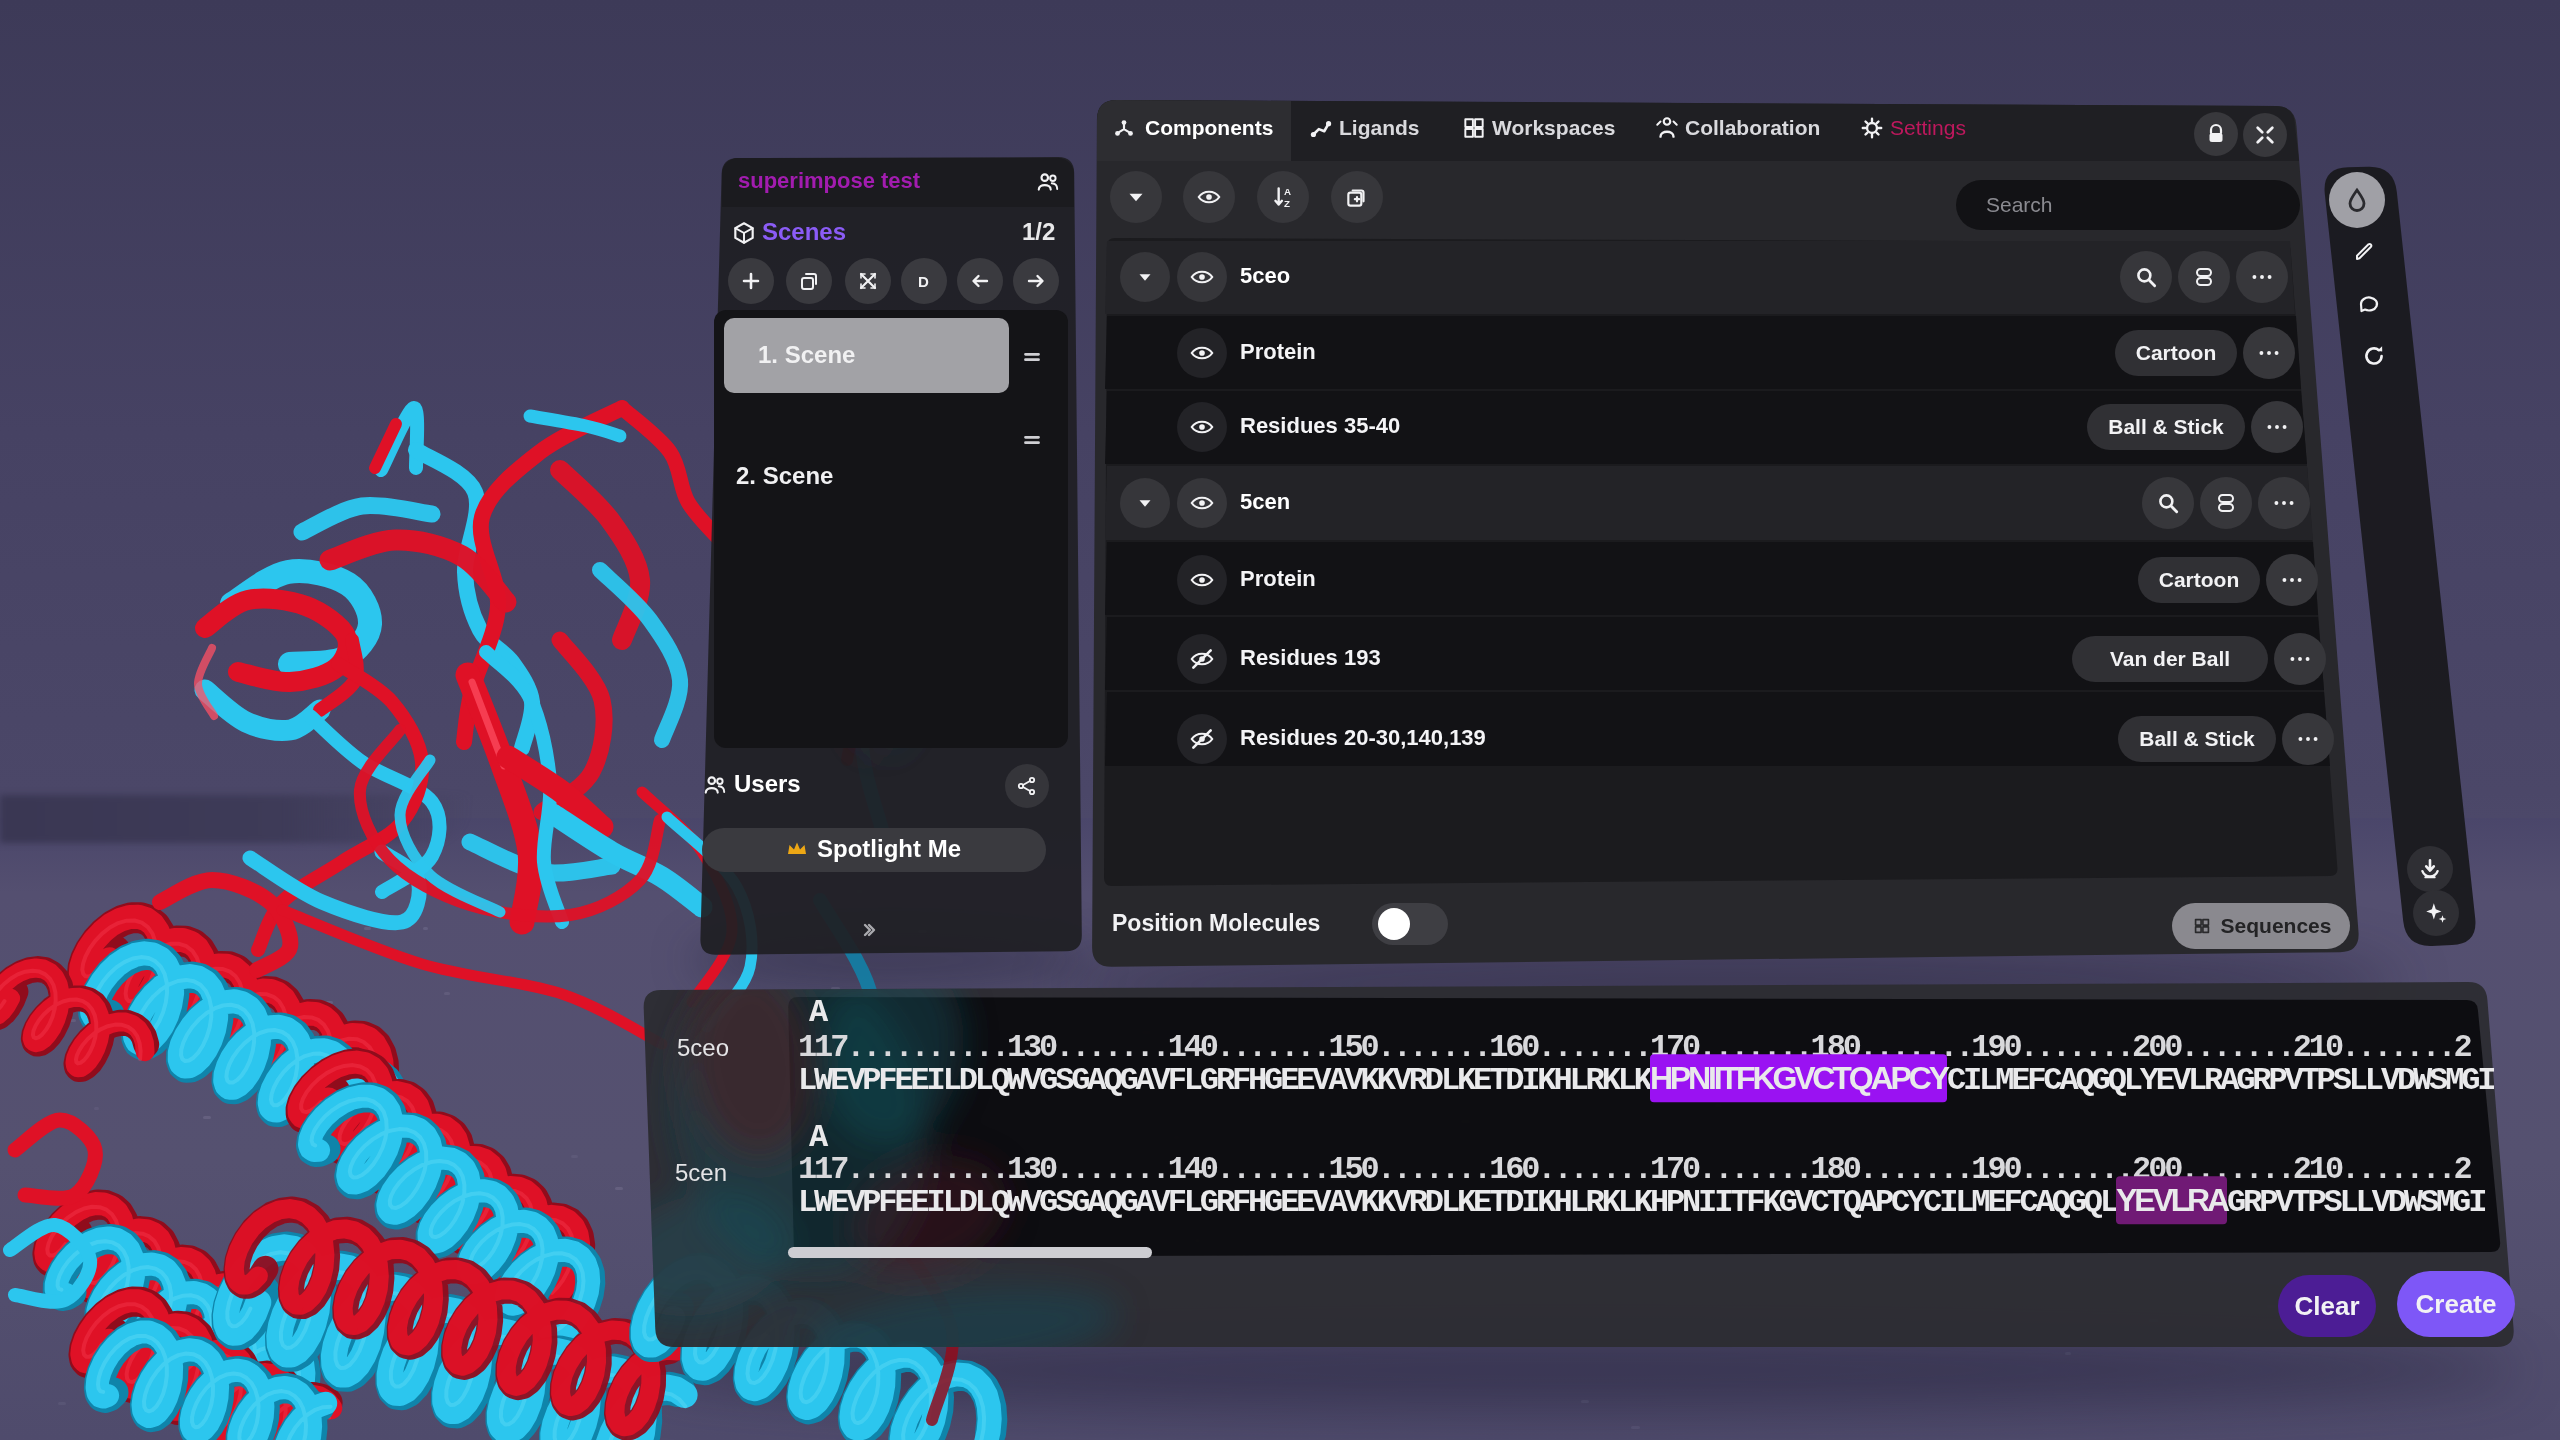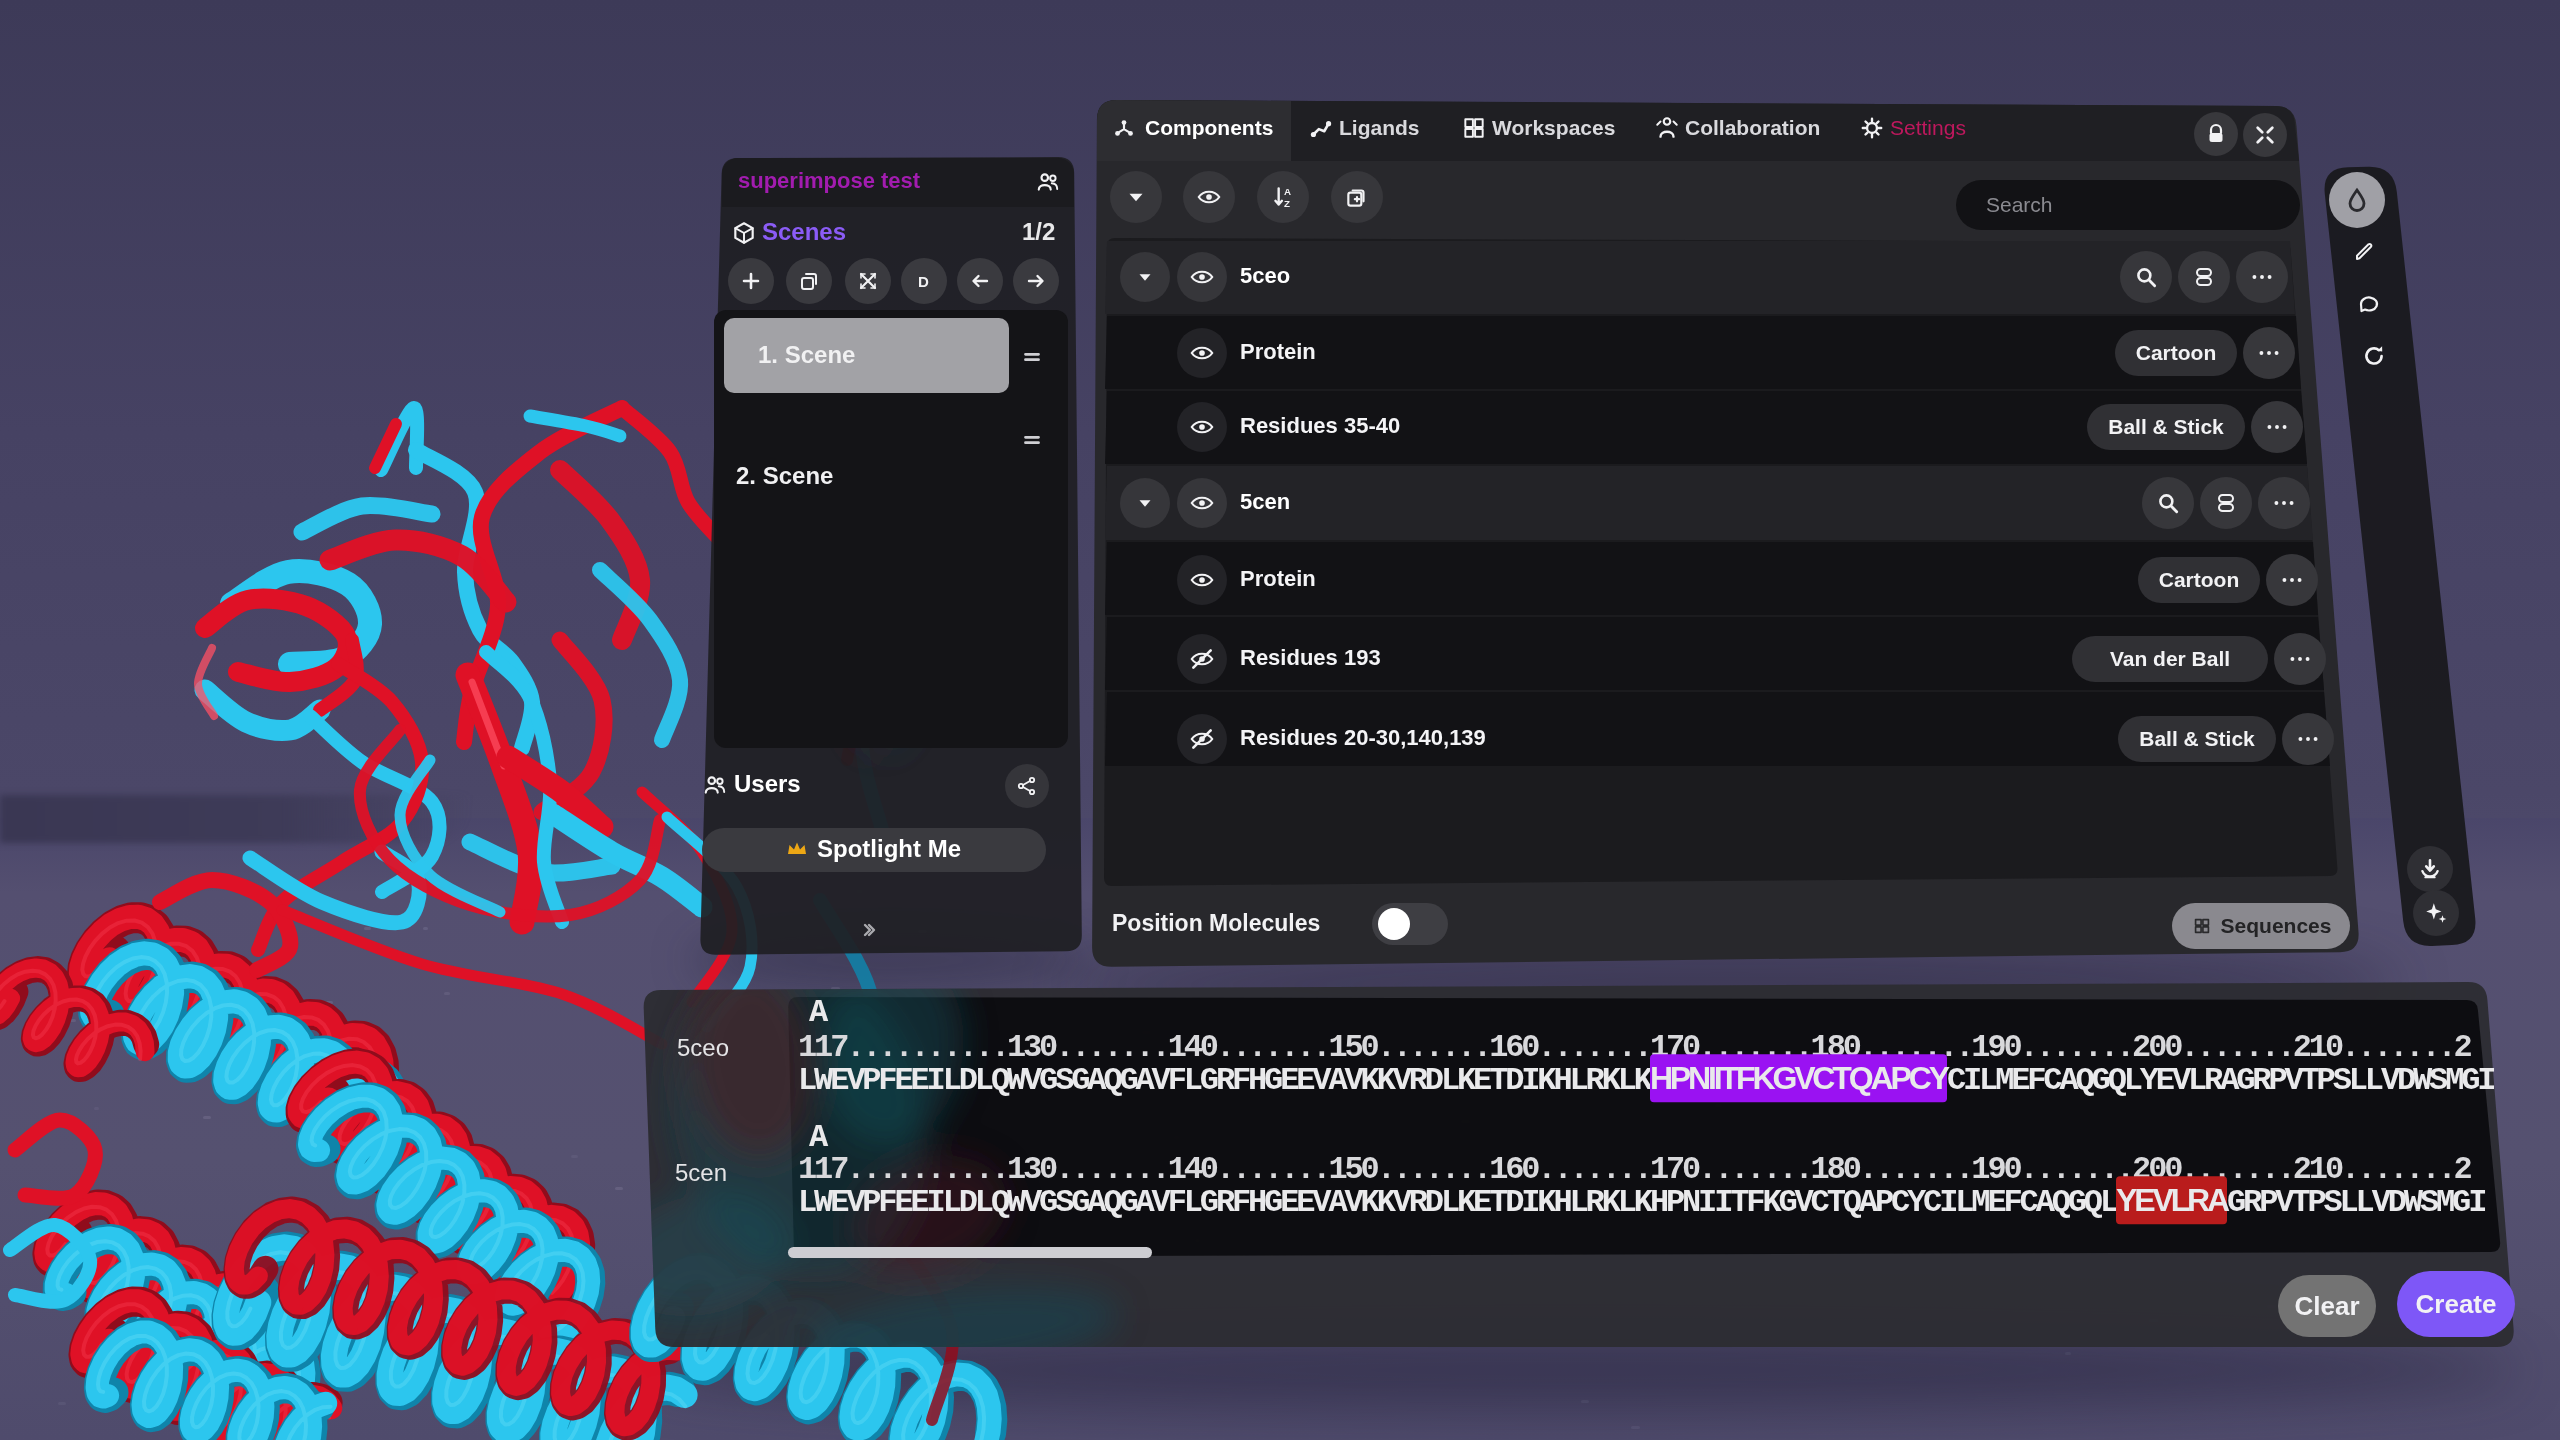--- a/index.html
+++ b/index.html
@@ -547,23 +547,23 @@
       <path d="M13 7 L18 12 L13 17" stroke="#a9a9ae" stroke-width="2.4" fill="none" stroke-linecap="round" stroke-linejoin="round"></path>
     </svg>
   </div>
 <div class="t" style="left:677px;top:1049px;transform:translateY(-54%);font-size:24px;font-weight:400;color:#e4e4e6;">5ceo</div>
 <div class="t" style="left:675px;top:1174px;transform:translateY(-54%);font-size:24px;font-weight:400;color:#e4e4e6;">5cen</div>
 <div class="t" style="left:809px;top:1014px;transform:translateY(-52%);font-family:'Liberation Mono',monospace;font-weight:700;font-size:32px;color:#e9e9eb;letter-spacing:-3.13px;line-height:1.3">A</div>
 <div class="t" style="left:798px;top:1049px;transform:translateY(-52%);font-family:'Liberation Mono',monospace;font-weight:700;font-size:32px;color:#d8d8db;letter-spacing:-3.13px;line-height:1.3">117..........130.......140.......150.......160.......170.......180.......190.......200.......210.......2</div>
 <div class="t" style="left:798px;top:1081px;transform:translateY(-52%);font-family:'Liberation Mono',monospace;font-weight:700;font-size:32px;color:#e9e9eb;letter-spacing:-3.13px;line-height:1.3">LWEVPFEEILDLQWVGSGAQGAVFLGRFHGEEVAVKKVRDLKETDIKHLRKLK<span style="background:#9a12f2;border-radius:4px;padding:6px 0">HPNIITFKGVCTQAPCY</span>CILMEFCAQGQLYEVLRAGRPVTPSLLVDWSMGI</div>
 <div class="t" style="left:809px;top:1139px;transform:translateY(-52%);font-family:'Liberation Mono',monospace;font-weight:700;font-size:32px;color:#e9e9eb;letter-spacing:-3.13px;line-height:1.3">A</div>
 <div class="t" style="left:798px;top:1171px;transform:translateY(-52%);font-family:'Liberation Mono',monospace;font-weight:700;font-size:32px;color:#d8d8db;letter-spacing:-3.13px;line-height:1.3">117..........130.......140.......150.......160.......170.......180.......190.......200.......210.......2</div>
-<div class="t" style="left:798px;top:1203px;transform:translateY(-52%);font-family:'Liberation Mono',monospace;font-weight:700;font-size:32px;color:#e9e9eb;letter-spacing:-3.13px;line-height:1.3">LWEVPFEEILDLQWVGSGAQGAVFLGRFHGEEVAVKKVRDLKETDIKHLRKLKHPNIITFKGVCTQAPCYCILMEFCAQGQL<span style="background:#b91c1c;border-radius:4px;padding:6px 0">YEVLRA</span>GRPVTPSLLVDWSMGI</div>
+<div class="t" style="left:798px;top:1203px;transform:translateY(-52%);font-family:'Liberation Mono',monospace;font-weight:700;font-size:32px;color:#e9e9eb;letter-spacing:-3.13px;line-height:1.3">LWEVPFEEILDLQWVGSGAQGAVFLGRFHGEEVAVKKVRDLKETDIKHLRKLKHPNIITFKGVCTQAPCYCILMEFCAQGQL<span style="background:#701a75;border-radius:4px;padding:6px 0">YEVLRA</span>GRPVTPSLLVDWSMGI</div>
 <div class="abs" style="left:788px;top:1247px;width:364px;height:11px;background:#cdcdd2;border-radius:6px"></div>
-<div class="pill" style="left:2278px;top:1275px;width:98px;height:62px;background:#737373;font-size:26px">Clear</div>
+<div class="pill" style="left:2278px;top:1275px;width:98px;height:62px;background:#4c1d95;font-size:26px">Clear</div>
 <div class="pill" style="left:2397px;top:1271px;width:118px;height:66px;background:#7e57f7;font-size:26px">Create</div>
 <div class="circ" style="left:2329px;top:172px;width:56px;height:56px;background:#a0a0a6"></div>
 <div class="abs" style="left:2343px;top:186px">
     <svg class="ic" width="28" height="28" viewBox="0 0 24 24">
       <path d="M12 3.5 C15.5 8.5 18 11.5 18 15 a6 6 0 0 1 -12 0 C6 11.5 8.5 8.5 12 3.5 Z" fill="none" stroke="#2a2a2e" stroke-width="2.4"></path>
     </svg>
   </div>
 <div class="abs" style="left:2352px;top:240px">
     <svg class="ic" width="24" height="24" viewBox="0 0 24 24">
       <path d="M5 19 L7.5 18.2 L19 6.8 a1.8 1.8 0 0 0 -2.5 -2.5 L5 15.7 Z" stroke="#f2f2f4" stroke-width="2" fill="none" stroke-linecap="round" stroke-linejoin="round"></path>

